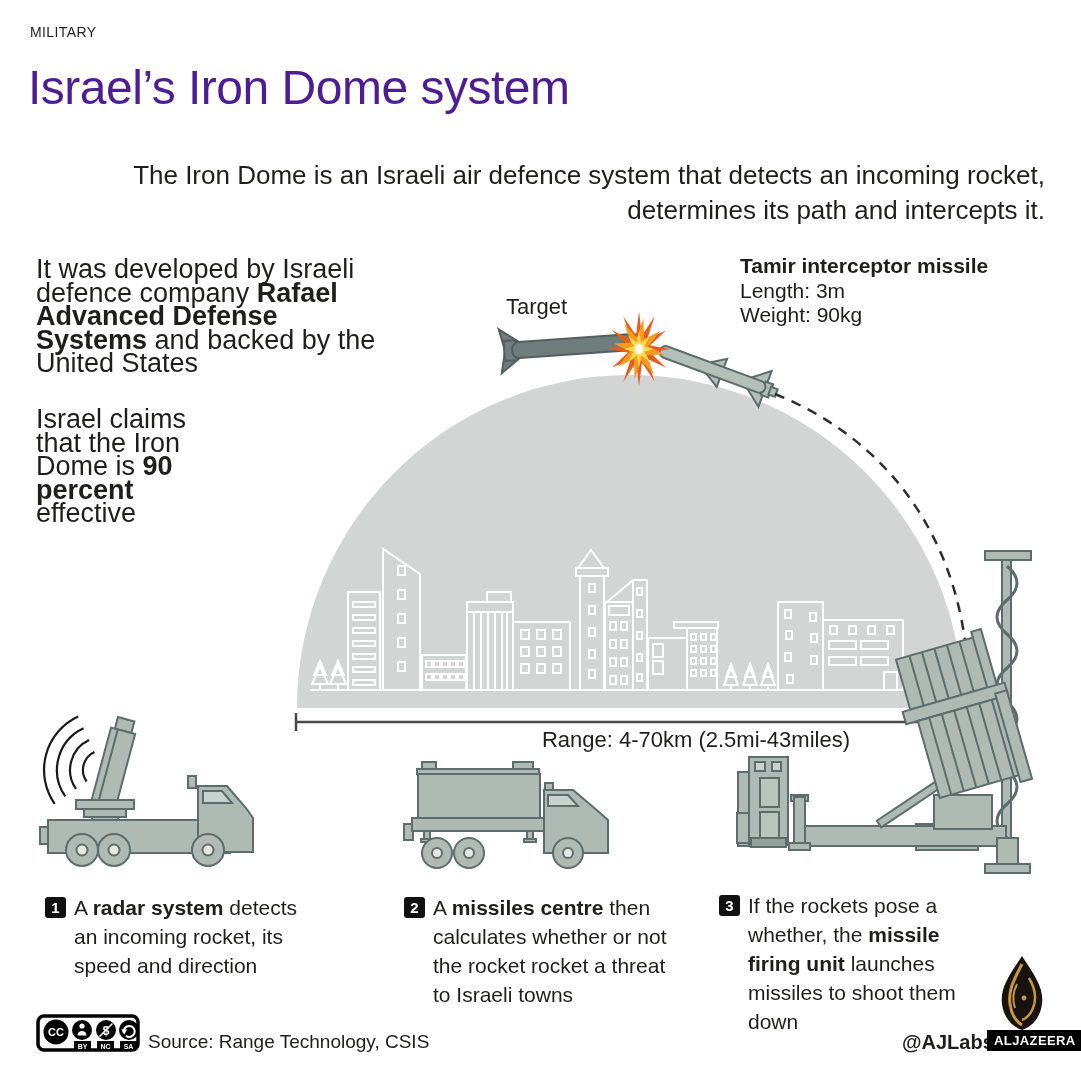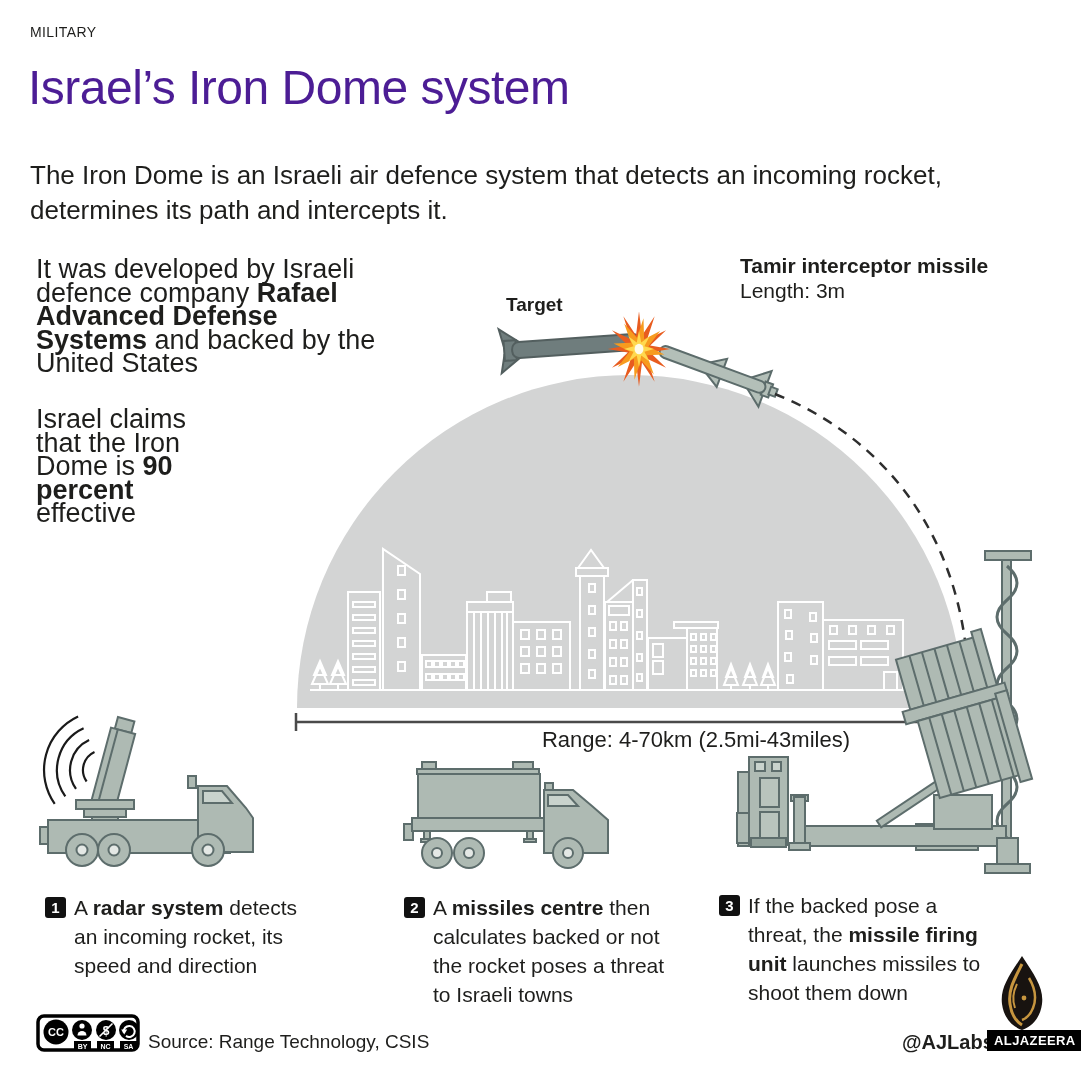--- a/index.html
+++ b/index.html
@@ -1,28 +1,28 @@
 <!DOCTYPE html>
 <html><head>
 <meta charset="utf-8">
 <style>
   html,body{margin:0;padding:0;background:#ffffff;}
   .page{position:relative;width:1081px;height:1081px;background:#fff;overflow:hidden;
         font-family:"Liberation Sans",sans-serif;color:#1e1e1c;}
   .abs{position:absolute;}
   .kicker{left:30px;top:24px;font-size:14px;font-weight:normal;letter-spacing:.4px;}
   .title{left:28px;top:60px;font-size:48px;font-weight:500;color:#4c1d95;letter-spacing:-.5px;margin:0;}
-  .subtitle{left:30px;top:158px;width:1015px;font-size:26px;line-height:35px;margin:0;}
+  .subtitle{left:30px;top:158px;width:1015px;font-size:26px;line-height:35px;margin:0;text-align:right;}
   .fact{font-size:27px;line-height:23.5px;}
   .fact b{font-weight:bold;}
   .fact-1{left:36px;top:258px;width:352px;}
   .fact-2{left:36px;top:408px;width:178px;}
   .missile-info{left:740px;top:254px;font-size:21px;line-height:24.5px;}
   .missile-info .mi-title{font-weight:bold;}
-  .target-label{left:506px;top:294px;font-size:19px;font-weight:bold;}
+  .target-label{left:506px;top:294px;font-size:22px;font-weight:normal;}
   .range-label{left:340px;top:727px;width:510px;text-align:right;font-size:22px;}
   .step{display:flex;gap:8px;font-size:21px;line-height:29px;}
   .step b{font-weight:bold;}
   .badge{flex:0 0 auto;width:21px;height:21px;margin-top:4px;background:#111;color:#fff;
          border-radius:3px;font-size:15px;font-weight:bold;display:flex;align-items:center;justify-content:center;}
   .step-1{left:45px;top:893px;width:262px;}
   .step-2{left:404px;top:893px;width:282px;}
   .step-3{left:719px;top:891px;width:278px;}
   .source{left:148px;top:1031px;font-size:19px;}
   .handle{left:902px;top:1031px;font-size:20px;font-weight:bold;}
@@ -310,36 +310,37 @@
   <div class="abs fact fact-1">
     <span>It was developed by Israeli defence company </span><b>Rafael Advanced Defense Systems</b><span> and backed by the United States</span>
   </div>
   <div class="abs fact fact-2">
     <span>Israel claims that the Iron Dome is </span><b>90 percent</b><span> effective</span>
   </div>
 
   <div class="abs missile-info">
     <div class="mi-title">Tamir interceptor missile</div>
     <div>Length: 3m</div>
+    <div>Weight: 90kg</div>
   </div>
 
   <div class="abs target-label">Target</div>
   <div class="abs range-label">Range: 4-70km (2.5mi-43miles)</div>
 
   <div class="abs step step-1">
     <span class="badge">1</span>
     <span class="step-text"><span>A </span><b>radar system</b><span> detects an incoming rocket, its speed and direction</span></span>
   </div>
   <div class="abs step step-2">
     <span class="badge">2</span>
-    <span class="step-text"><span>A </span><b>missiles centre</b><span> then calculates backed or not the rocket poses a threat to Israeli towns</span></span>
+    <span class="step-text"><span>A </span><b>missiles centre</b><span> then calculates whether or not the rocket rocket a threat to Israeli towns</span></span>
   </div>
   <div class="abs step step-3">
     <span class="badge">3</span>
-    <span class="step-text"><span>If the backed pose a threat, the </span><b>missile firing unit</b><span> launches missiles to shoot them down</span></span>
+    <span class="step-text"><span>If the rockets pose a whether, the </span><b>missile firing unit</b><span> launches missiles to shoot them down</span></span>
   </div>
 
   <svg class="abs" style="left:36px;top:1014px" width="106" height="42" viewBox="0 0 106 42">
     <rect x="2" y="2" width="100" height="34" rx="6" fill="#ffffff" stroke="#000" stroke-width="3.5"></rect>
     <g>
       <circle cx="20" cy="18" r="12.5" fill="#000"></circle>
       <text x="20" y="22" text-anchor="middle" font-size="11" font-weight="bold" fill="#fff" font-family="Liberation Sans, sans-serif">CC</text>
     </g>
     <g>
       <circle cx="46" cy="16" r="10" fill="#000"></circle>

